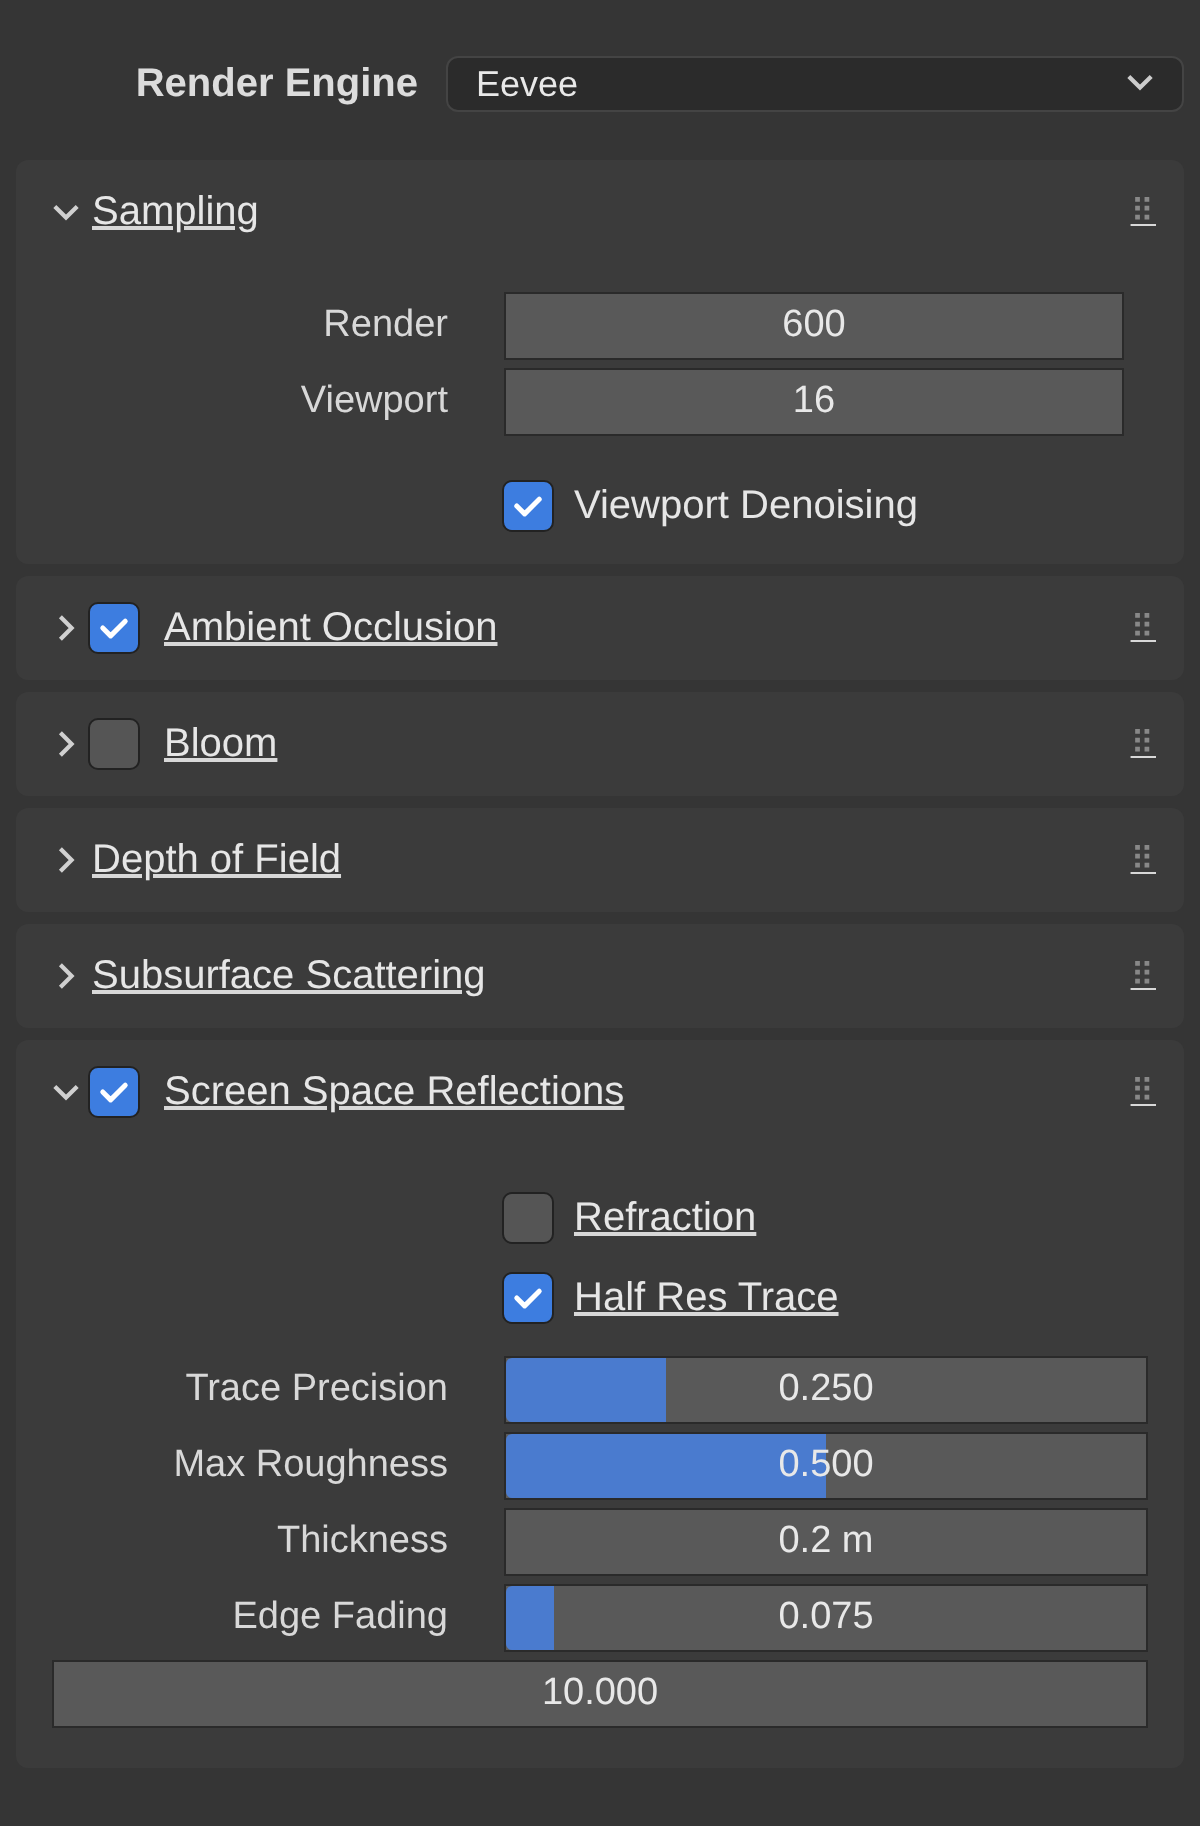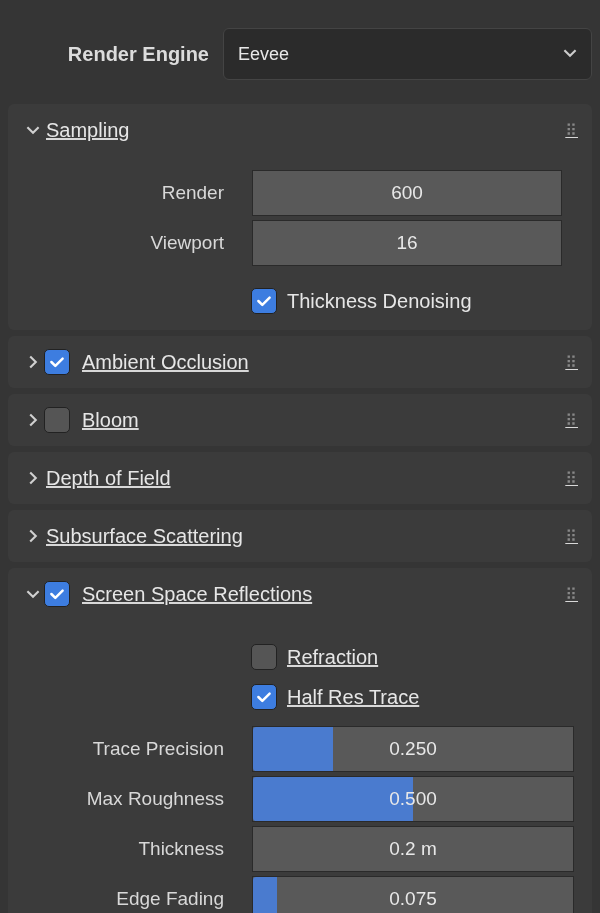--- a/index.html
+++ b/index.html
@@ -21,21 +21,21 @@
   .row-top .label {
     width: 215px; text-align: right; padding-right: 14px;
     color: #dcdcdc; font-size: 20px; font-weight: bold;
   }
   .dropdown {
     flex: 1;
     display: flex; align-items: center; justify-content: space-between;
     background: #2b2b2b;
     border: 1px solid #444;
     border-radius: 6px;
-    height: 52px; padding: 0 14px;
+    height: 28px; padding: 0 14px;
     color: #e8e8e8;
     cursor: pointer;
   }
   .dropdown .chev { font-size: 14px; color: #ccc; }
 
   
   .panel {
     background: #3b3b3b;
     border-radius: 6px;
     margin-bottom: 6px;
@@ -72,21 +72,21 @@
     gap: 16px;
   }
   .form-row .flabel {
     width: 210px; text-align: right;
     padding-right: 12px;
     color: #d8d8d8; font-size: 19px;
   }
   .num-field {
     flex: 1;
     position: relative;
-    height: 46px;
+    height: 34px;
     background: #595959;
     border-radius: 0;
     display: flex; align-items: center; justify-content: center;
     color: #e8e8e8;
     font-size: 19px;
     border: 1px solid #2a2a2a;
     cursor: ew-resize;
   }
   .num-field .fill {
     position: absolute; left: 0; top: 0; bottom: 0;
@@ -172,21 +172,21 @@
         <div class="num-field" style="max-width:310px;">
           <span class="val">16</span>
         </div>
       </div>
       <div class="check-row" style="margin-top:22px;">
         <span class="checkbox checked">
           <svg viewBox="0 0 16 16">
               <path d="M3 8 L6.5 11.5 L13 5" stroke="#fff" stroke-width="2.2" fill="none" stroke-linecap="round" stroke-linejoin="round"></path>
             </svg>
         </span>
-        <span class="check-label">Thickness Denoising</span>
+        <span class="check-label">Viewport Denoising</span>
       </div>
     </div>
   </div>
 
   <div class="panel">
     <div class="panel-header">
       <span class="disclosure">
         <svg width="14" height="14" viewBox="0 0 10 10">
             <path d="M3 1 L7 5 L3 9" stroke="#d0d0d0" stroke-width="1.5" fill="none"></path>
           </svg>

